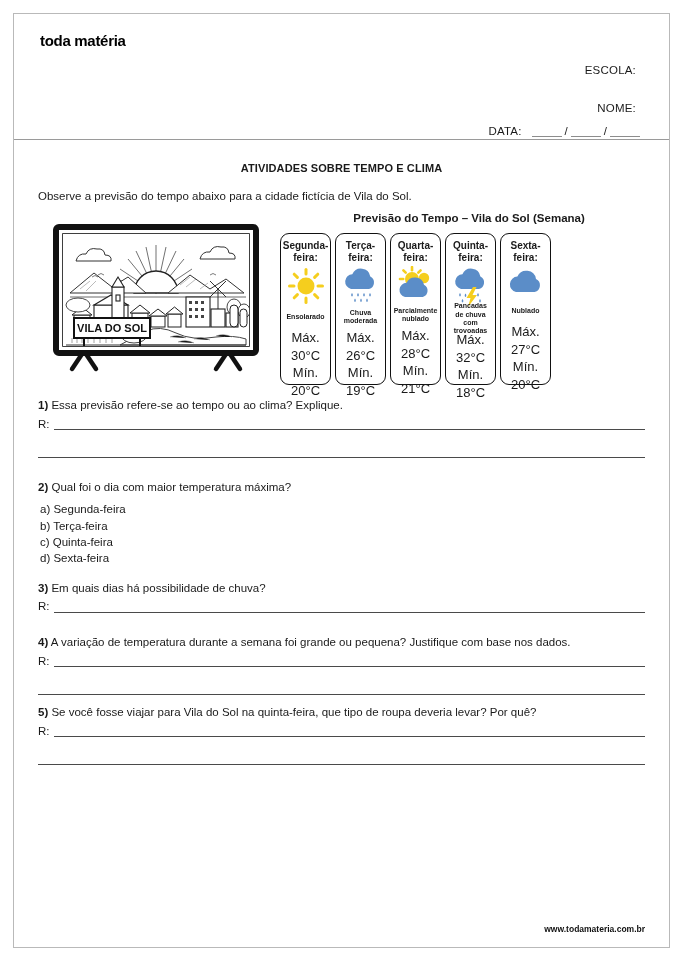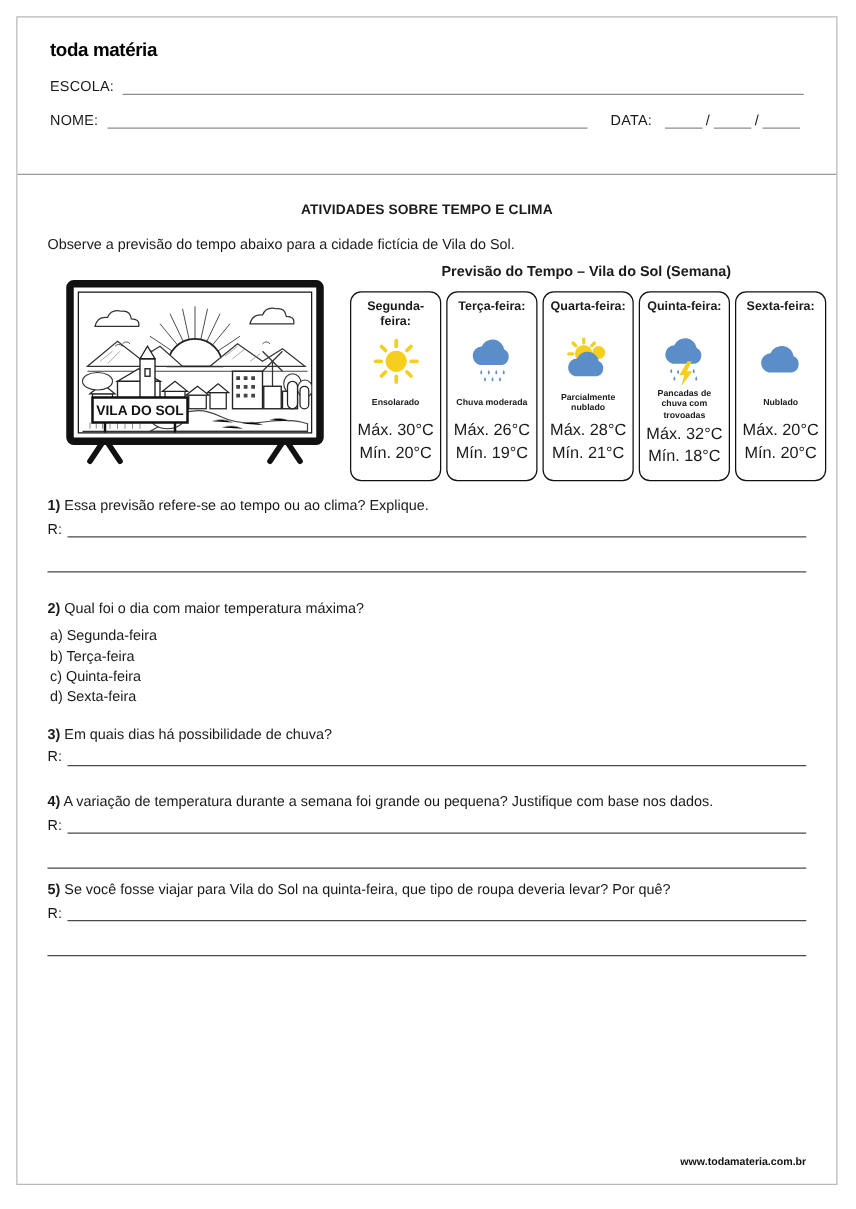--- a/index.html
+++ b/index.html
@@ -40,20 +40,21 @@
     font-weight: 700;
     letter-spacing: -0.3px;
     color: #000;
   }
   .field-row {
     display: flex;
     align-items: flex-end;
     font-size: 11.5px;
     color: #1a1a1a;
     margin-top: 15px;
+    flex-direction: column;
   }
   .field-label {
     white-space: nowrap;
     padding-right: 7px;
     letter-spacing: 0.2px;
   }
   .rule {
     flex: 1 1 auto;
     border-bottom: 1px solid #8d8d8d;
     height: 10px;
@@ -107,21 +108,21 @@
     font-weight: 700;
   }
   .cards {
     position: absolute;
     left: 242px;
     top: 21px;
     display: flex;
     gap: 4px;
   }
   .card {
-    width: 73px;
+    width: 51px;
     height: 152px;
     border: 1.4px solid #111;
     border-radius: 9px;
     box-sizing: border-box;
     padding: 6px 3px 7px 3px;
     display: flex;
     flex-direction: column;
     align-items: center;
     background: #fff;
   }
@@ -491,21 +492,21 @@
 
         <div class="card">
           <div class="card-day">Sexta-feira:</div>
           <div class="card-icon">
             <svg width="42" height="34" viewBox="0 0 42 34" xmlns="http://www.w3.org/2000/svg">
               <path d="M11 26 a7.8 7.8 0 0 1 1.4-15.4 a9.8 9.8 0 0 1 18.6 2.3 a7 7 0 0 1 -1.4 13.1 z" fill="#5B8DC8"></path>
             </svg>
           </div>
           <div class="card-cond">Nublado</div>
           <div class="card-temps">
-            <div>Máx. 20°C</div>
+            <div>Máx. 27°C</div>
             <div>Mín. 20°C</div>
           </div>
         </div>
 
       </div>
     </div>
 
     <div class="questions">
 
       <div class="q-block">

